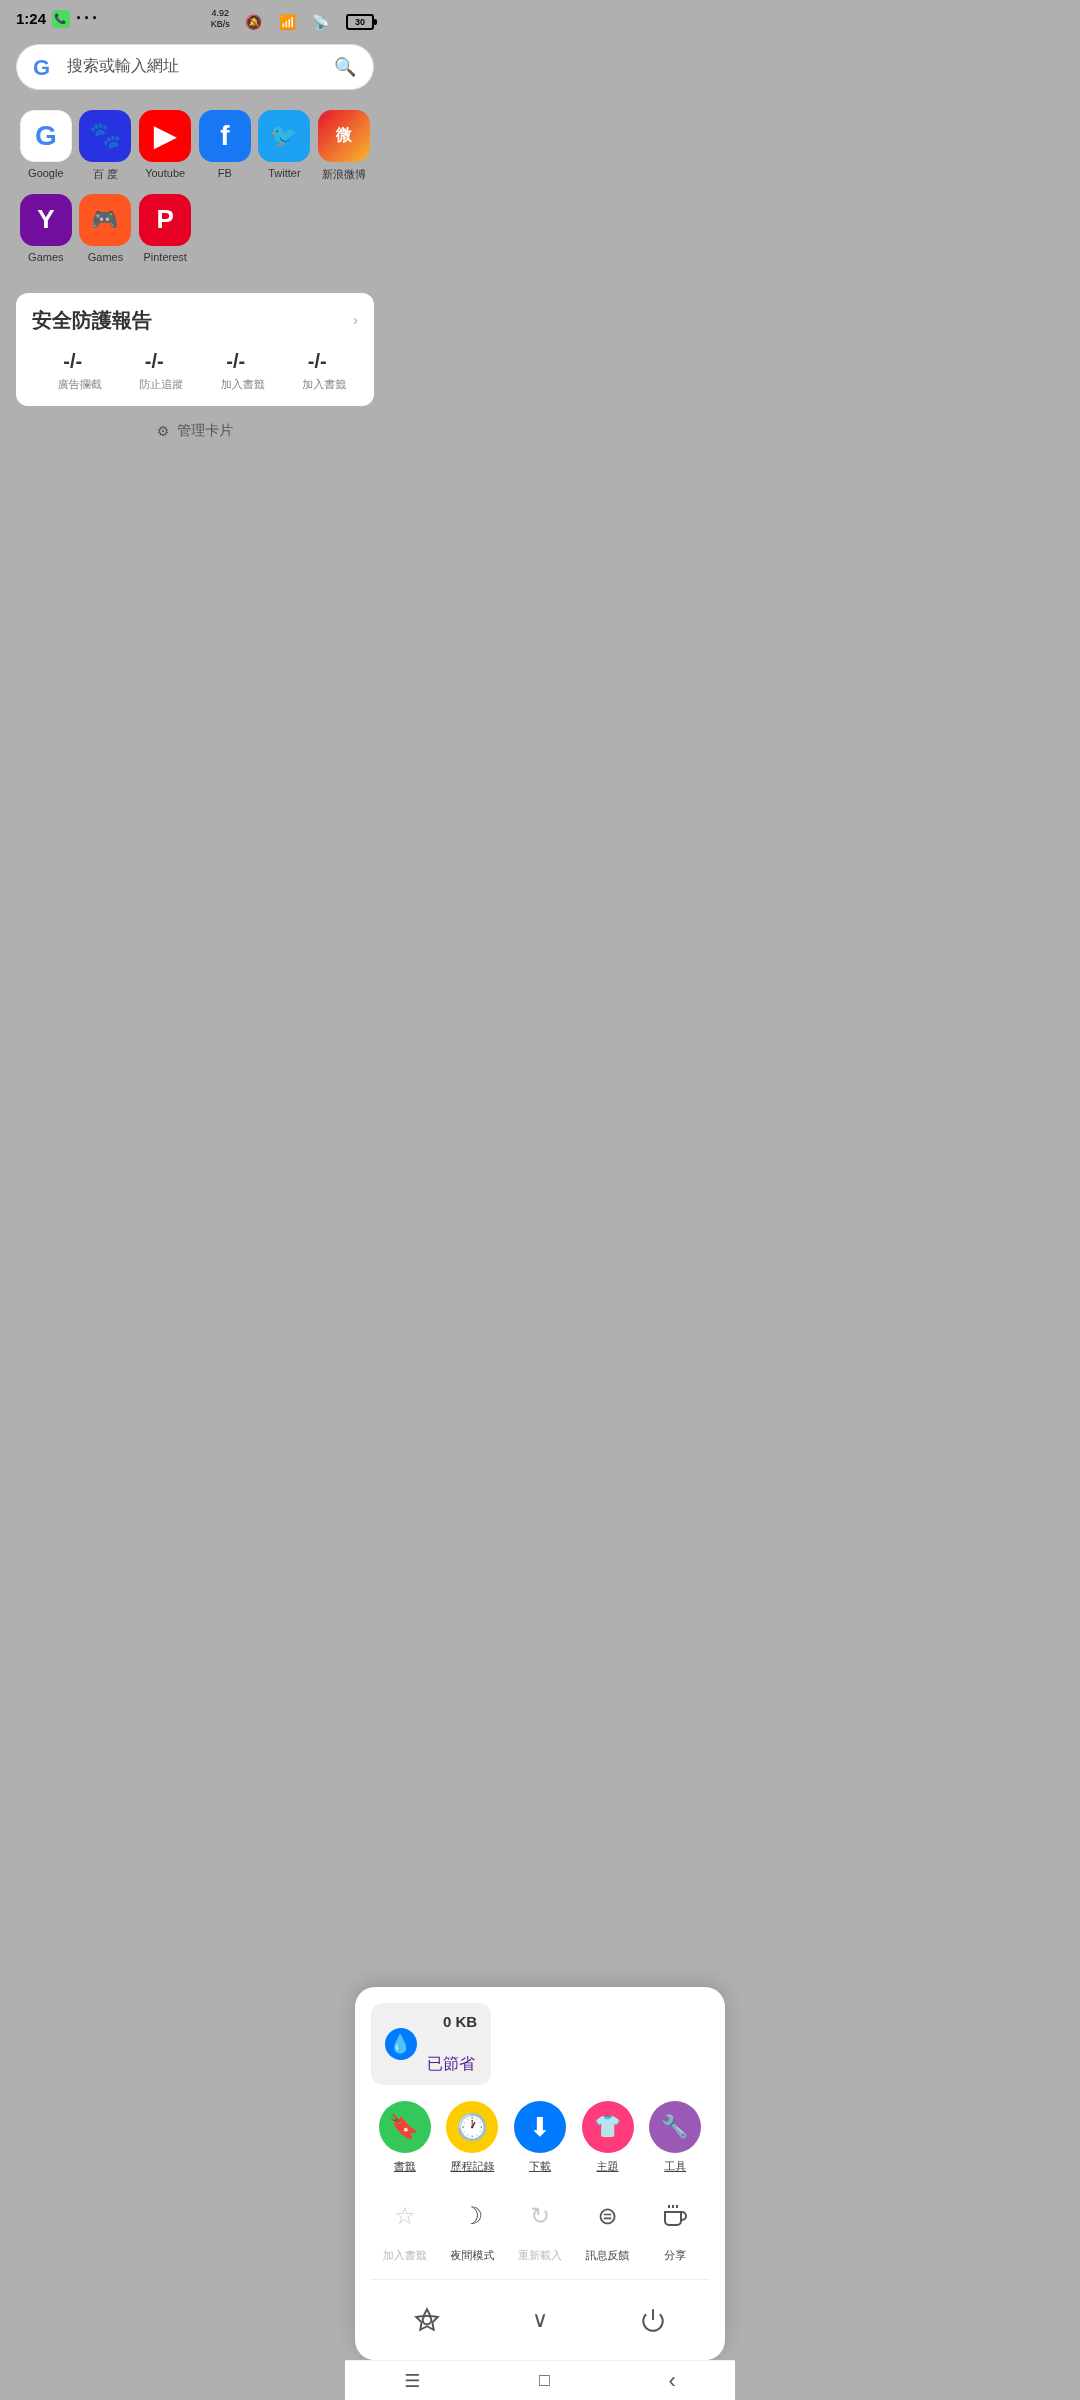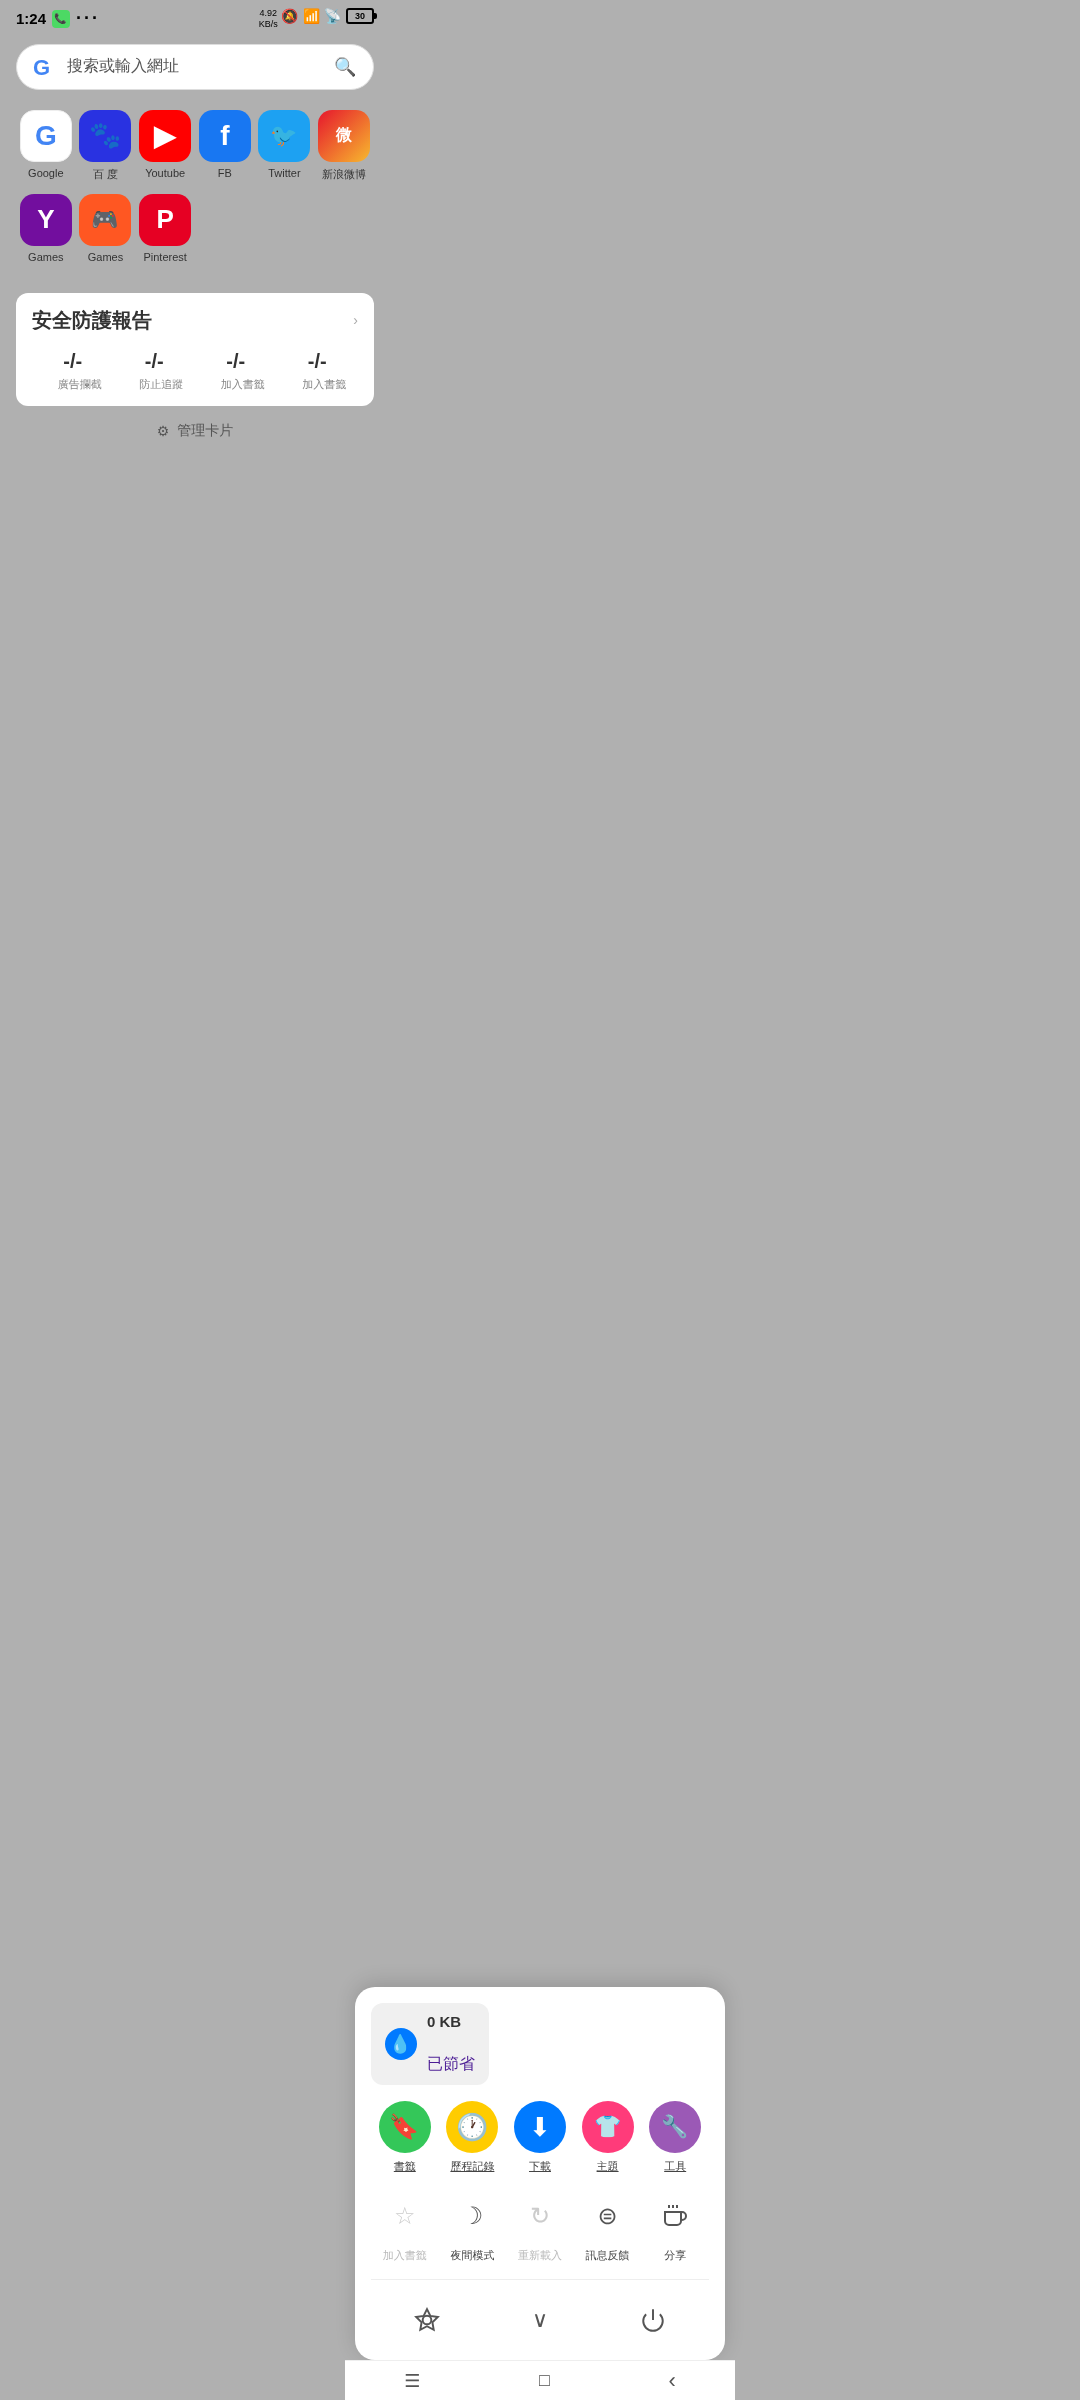--- a/index.html
+++ b/index.html
@@ -32,22 +32,22 @@
     .status-left .phone-icon {
       width: 18px; height: 18px;
       background: #4cd964;
       border-radius: 4px;
       display: inline-flex; align-items: center; justify-content: center;
       font-size: 10px; color: white;
     }
     .status-dots { font-size: 18px; font-weight: bold; color: #000; letter-spacing: 2px; }
     .status-right {
       display: flex;
-      align-items: flex-start;
-      gap: 4px;
+      align-items: flex-end;
+      gap: 16px;
       font-size: 11px;
       color: #000;
     }
     .status-right .kbs { font-size: 10px; text-align: center; line-height: 1.2; }
     .battery-box {
       width: 28px; height: 16px;
       border: 2px solid #000;
       border-radius: 3px;
       position: relative;
       display: flex; align-items: center; justify-content: center;
@@ -210,21 +210,21 @@
       width: fit-content;
     }
     .drop-icon {
       width: 32px; height: 32px;
       background: #007AFF;
       border-radius: 50%;
       display: flex; align-items: center; justify-content: center;
       color: white; font-size: 18px;
     }
     .data-saver-info { }
-    .data-saved-amount { font-size: 15px; font-weight: 600; color: #333; }
+    .data-saved-amount { font-size: 15px; font-weight: 600; color: #333; margin-left: 16px; }
     .data-saved-label { font-size: 16px; color: #4c1d95; margin-top: 24px; }
 
     
     .menu-grid {
       display: flex;
       justify-content: space-around;
       margin-bottom: 16px;
     }
     .menu-item {
       display: flex;

